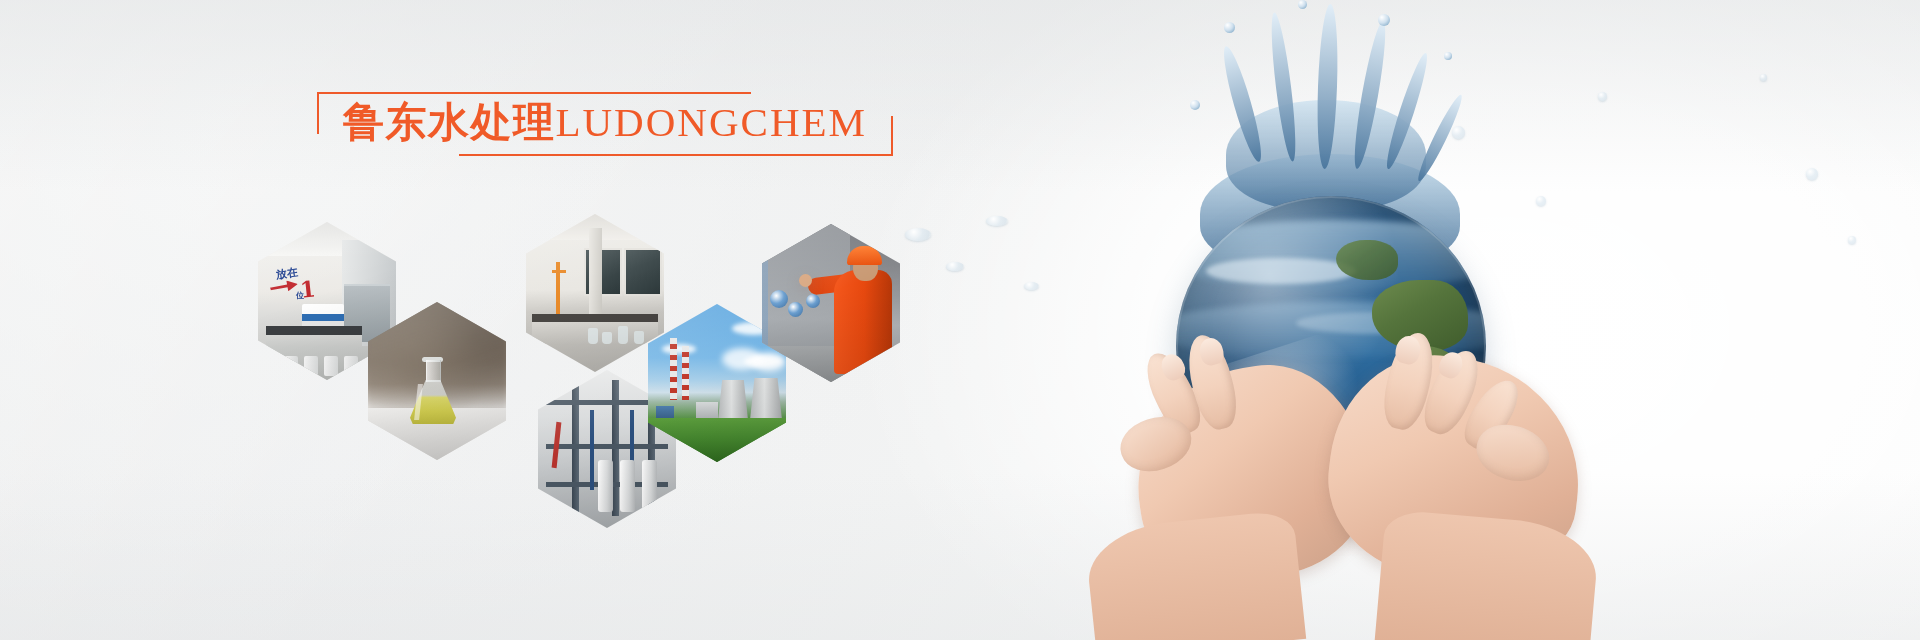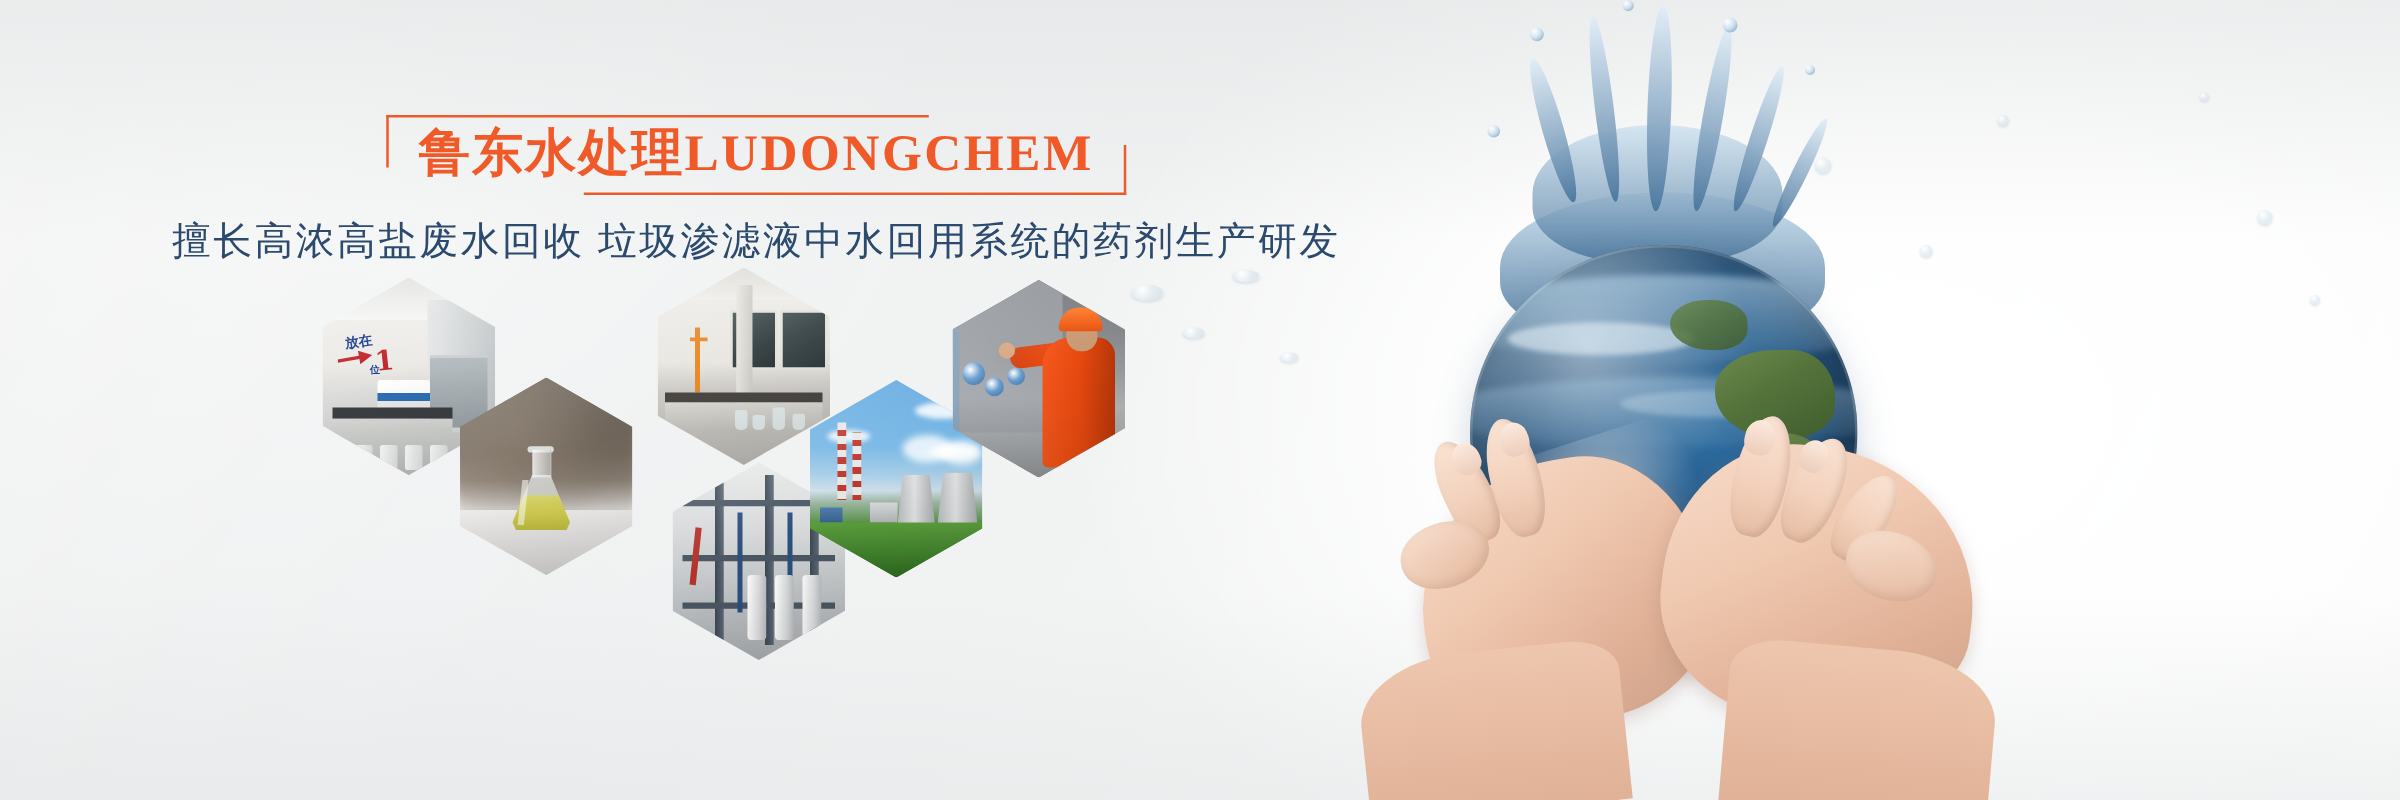--- a/index.html
+++ b/index.html
@@ -83,21 +83,21 @@
     font-family: "Liberation Serif", "DejaVu Serif", serif;
     font-size: 41px;
     font-weight: 700;
     color: #f05a28;
     letter-spacing: 1.5px;
     line-height: 1.18;
     white-space: nowrap;
     margin: 0;
   }
   .title .title-en {
-    font-weight: 700;
+    font-weight: 400;
     letter-spacing: 2px;
   }
 
   .subtitle {
     margin: 16px 0 0 0;
     font-family: "Liberation Sans", "DejaVu Sans", sans-serif;
     font-size: 31px;
     font-weight: 300;
     color: #2c4a6e;
     letter-spacing: 2px;
@@ -530,21 +530,20 @@
 <div class="banner">
 
   <div class="bg-base"></div>
   <div class="bg-sheen"></div>
   <div class="bg-vignette"></div>
 
   <div class="text-block">
     <div class="title-wrap">
       <div class="title"><span>鲁东水处理</span><span class="title-en">LUDONGCHEM</span></div>
     </div>
-    <div class="subtitle">擅长高浓高盐废水回收 垃圾渗滤液中水回用系统的药剂生产研发</div>
   </div>
 
   <div class="hex-cluster">
 
     <div class="hex tile-lab1" style="left:22px;  top:4px;">
       <div class="inner">
         <div class="ceiling"></div>
         <div class="wall-r"></div>
         <div class="cabinet"></div>
         <div class="machine"></div>

